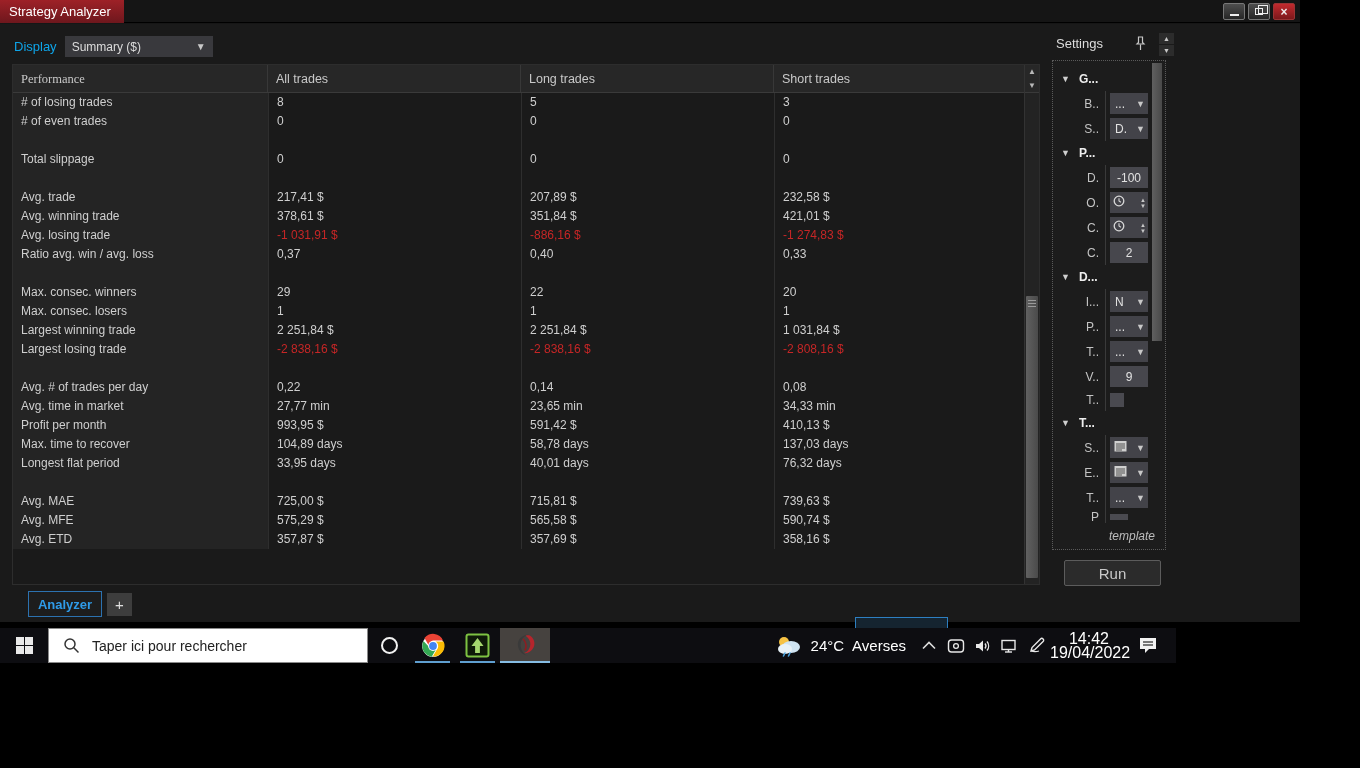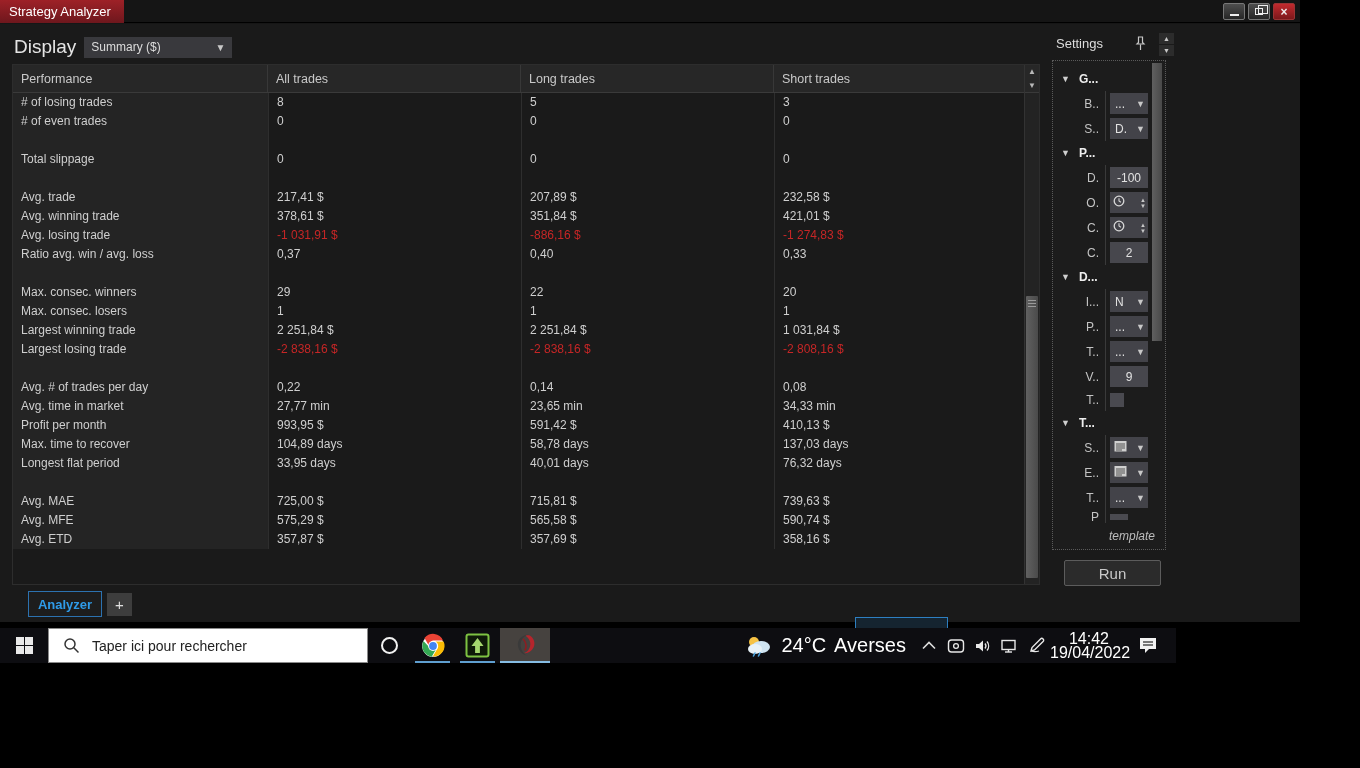--- a/index.html
+++ b/index.html
@@ -19,31 +19,31 @@
              align-items:center; justify-content:center; cursor:pointer; }
   .win-btn .minbar { width:9px; height:2px; background:#eee; margin-top:6px; }
   .win-btn .restore { width:8px; height:7px; border:1px solid #eee; position:relative; background:transparent; }
   .win-btn .restore:before { content:""; position:absolute; left:2px; top:-4px; width:8px; height:7px; border:1px solid #eee; }
   .win-btn.close { background:linear-gradient(#c22a2e,#7c181b); border-color:#933; font-weight:bold; font-size:12px; }
 
   .content { position:absolute; left:0; top:24px; right:0; bottom:0; background:#1a1a1a; }
 
   
   .display-row { position:absolute; left:14px; top:12px; display:flex; align-items:center; gap:8px; }
-  .display-label { color:#e5e5e5; font-size:19px; }
+  .display-label { color:#0ea5e9; font-size:13px; }
   .dd-main { width:148px; height:21px; background:#39393d; color:#dcdcdc; font-size:12px;
              display:flex; align-items:center; padding:0 7px; cursor:pointer; }
   .dd-main .chev { margin-left:auto; color:#c8c8c8; font-size:10px; }
 
   
   .grid { position:absolute; left:12px; top:40px; width:1028px; height:521px;
           background:#1a1a1a; border:1px solid #2d2d2d; overflow:hidden; }
   .thead { display:flex; height:28px; background:#272727; border-bottom:1px solid #3a3a3a; }
   .th { color:#c9c9c9; font-size:12.5px; line-height:28px; padding-left:8px; border-right:1px solid #383838; }
-  .w0{width:255px;} .w1{width:253px;} .w2{width:253px;} .w3{width:235px; border-right:none;}
+  .w0{width:255px;font-family:Liberation Serif, serif;} .w1{width:253px;} .w2{width:253px;} .w3{width:235px; border-right:none;}
   .tbody { position:relative; }
   .trow { display:flex; height:19px; cursor:default; }
   .tcell { font-size:12px; line-height:19px; padding-left:8px; color:#cfcfcf; overflow:hidden; white-space:nowrap; }
   .c-label { width:255px; background:#242424; }
   .c-val { border-left:1px solid #2e2e2e; }
   .c-val.v1{width:253px;} .c-val.v2{width:253px;} .c-val.v3{width:235px;}
   .neg { color:#c62626; }
 
   
   .grid-scroll { position:absolute; right:0; top:0; width:15px; height:100%; background:#232323; border-left:1px solid #333; }
@@ -112,21 +112,21 @@
   .search-text { color:#222; font-size:14px; margin-left:12px; }
   .cortana { width:42px; }
   .cortana .ring { width:17px; height:17px; border:2px solid #f2f2f2; border-radius:50%; }
   .appbtn { width:45px; }
   .appbtn .underline { position:absolute; left:5px; right:5px; bottom:0; height:2px; background:#5f9fd0; }
   .appbtn.active { width:50px; background:#46423f; }
   .appbtn.active .underline { left:0; right:0; background:#86bde4; }
   .tray { margin-left:auto; display:flex; align-items:center; gap:0; padding-right:8px; }
   .tray-item { display:flex; align-items:center; justify-content:center; cursor:pointer; color:#e8e8e8; }
   .weather { display:flex; align-items:center; gap:8px; padding:0 10px; cursor:pointer; }
-  .weather-text { color:#fff; font-size:20px; }
+  .weather-text { color:#fff; font-size:15px; }
   .chev-up { width:26px; color:#ddd; }
   .tray-ico { width:27px; height:35px; }
   .clockblock { width:78px; text-align:center; color:#fff; font-size:16px; line-height:14px; cursor:pointer; }
   .action-center { width:40px; }
 </style>
 </head>
 <body>
 
 <div id="canvas">
 

